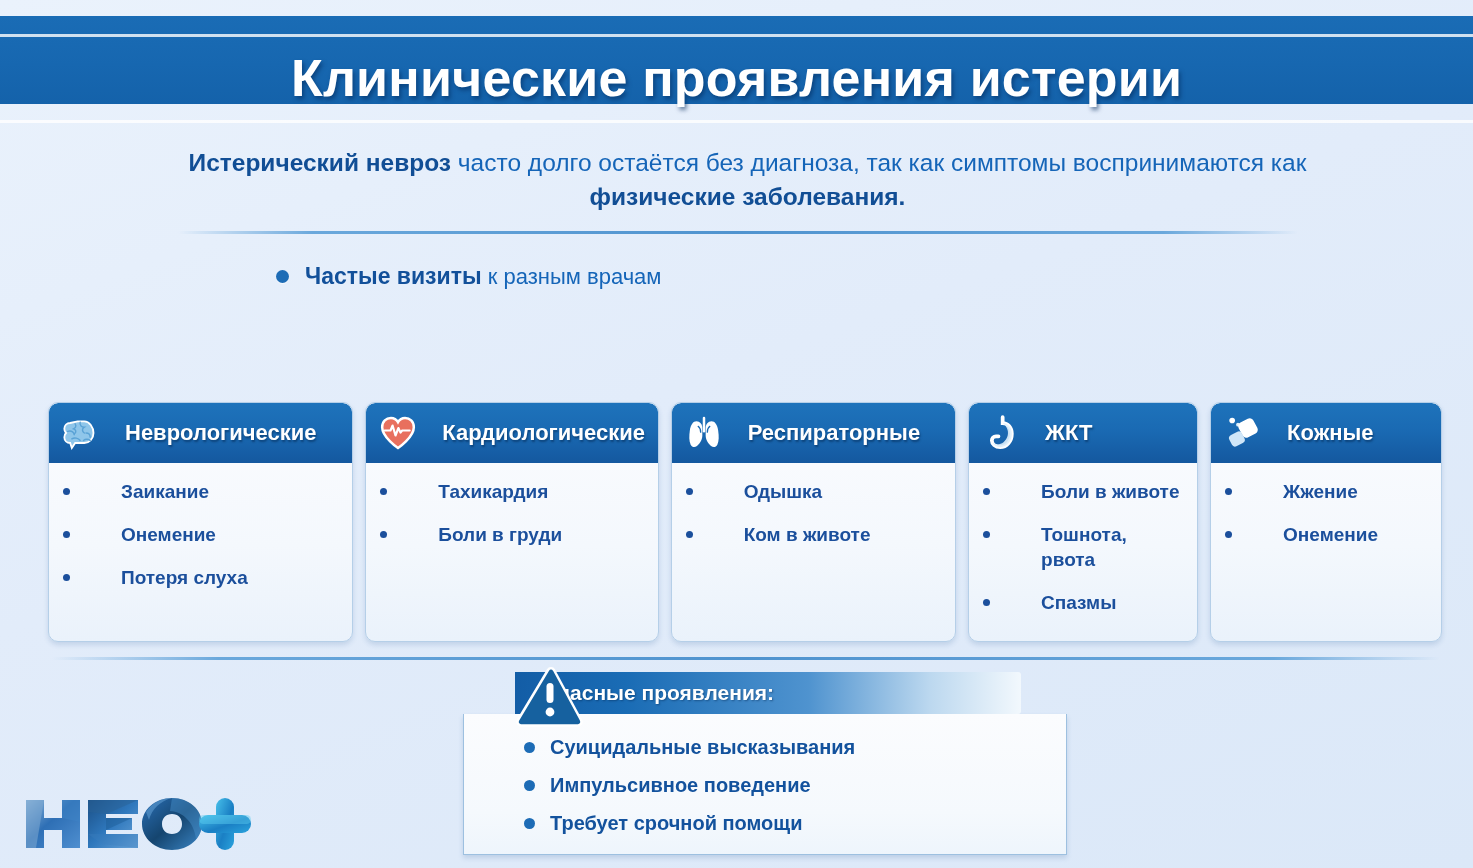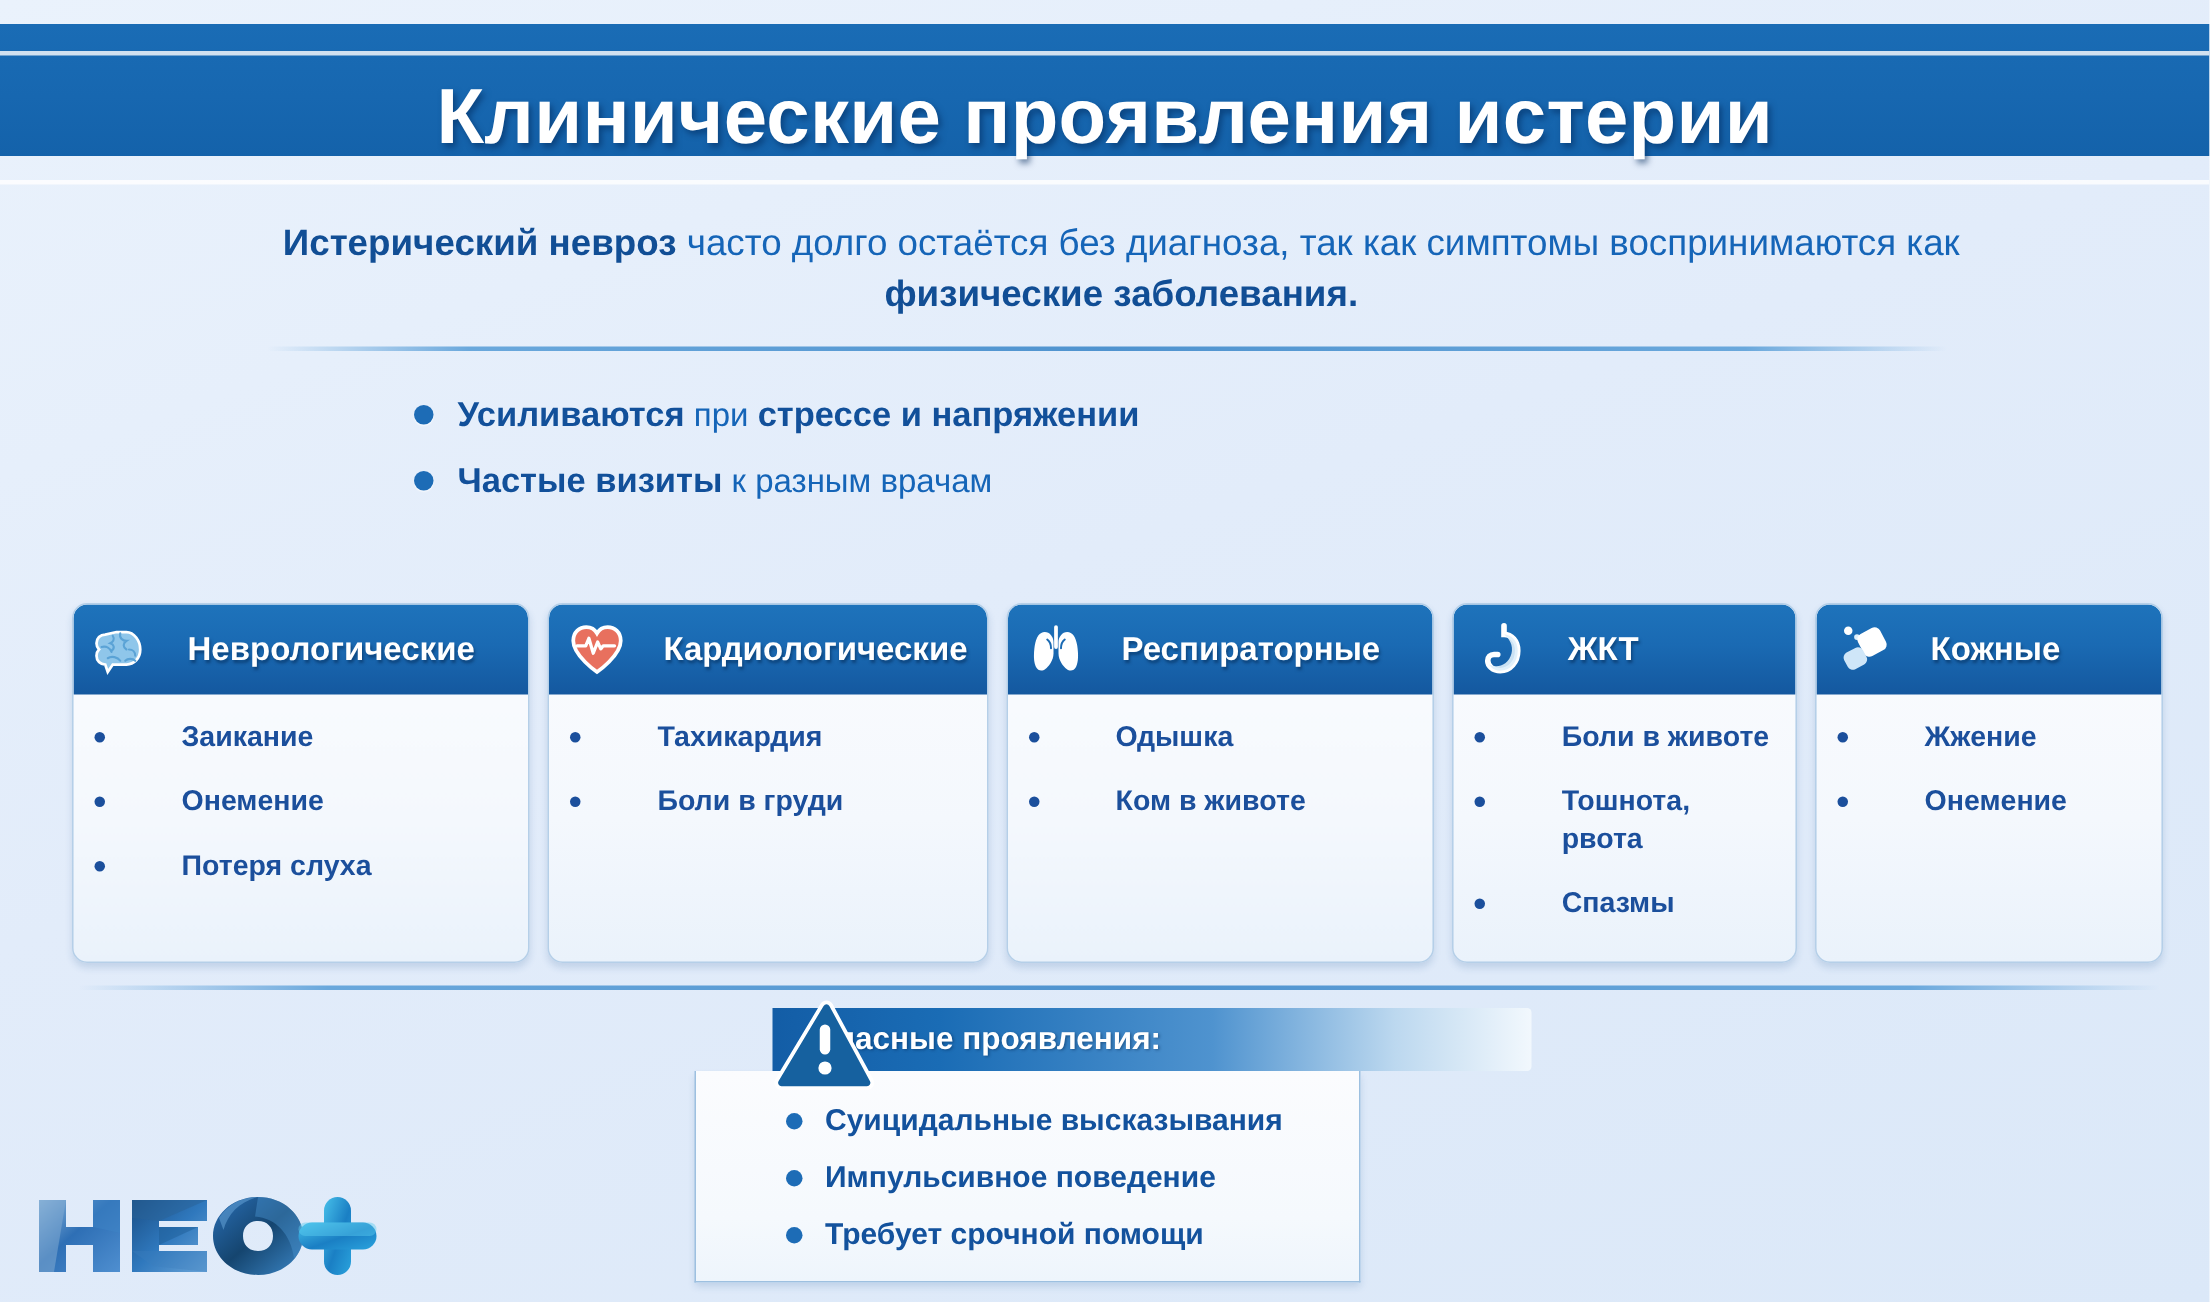--- a/index.html
+++ b/index.html
@@ -107,21 +107,21 @@
   .warn-head .wtitle{
     color:#fff;font-size:21px;font-weight:bold;margin-left:26px;
     text-shadow:1px 1px 2px rgba(0,35,75,.45);white-space:nowrap;
   }
   .tri{position:absolute;left:0;top:-6px;width:70px;height:62px;}
   .warn-body{
     background:linear-gradient(180deg,#fbfcfe 0%,#f5f9fd 70%,#eef5fc 100%);
     border:1px solid #9dc0e0;border-top:none;
     box-shadow:0 3px 5px rgba(40,90,150,.18);
     padding:14px 10px 12px 60px;box-sizing:border-box;
-    width:444px;
+    width:604px;
   }
   .warn-body .item{
     display:flex;align-items:center;height:38px;
     color:#13529d;font-size:20px;font-weight:bold;
   }
   .warn-body .bd{
     width:11px;height:11px;border-radius:50%;background:#1d6cb6;
     margin-right:15px;flex:0 0 auto;
   }
 
@@ -137,24 +137,20 @@
   <h1>Клинические проявления истерии</h1>
 </div>
 
 <div class="intro">
   <b>Истерический невроз</b><span> часто долго остаётся без диагноза, так как симптомы воспринимаются как </span><b>физические заболевания.</b>
 </div>
 
 <div class="divider d1"></div>
 
 <div class="keylist">
-  <div class="row">
-    <span class="dot"></span>
-    <span><b>Усиливаются</b><span> при </span><b>стрессе и напряжении</b></span>
-  </div>
   <div class="row">
     <span class="dot"></span>
     <span><b>Частые визиты</b><span> к разным врачам</span><b></b></span>
   </div>
 </div>
 
 <div class="cards">
 
   <div class="card c1">
     <div class="card-head">

